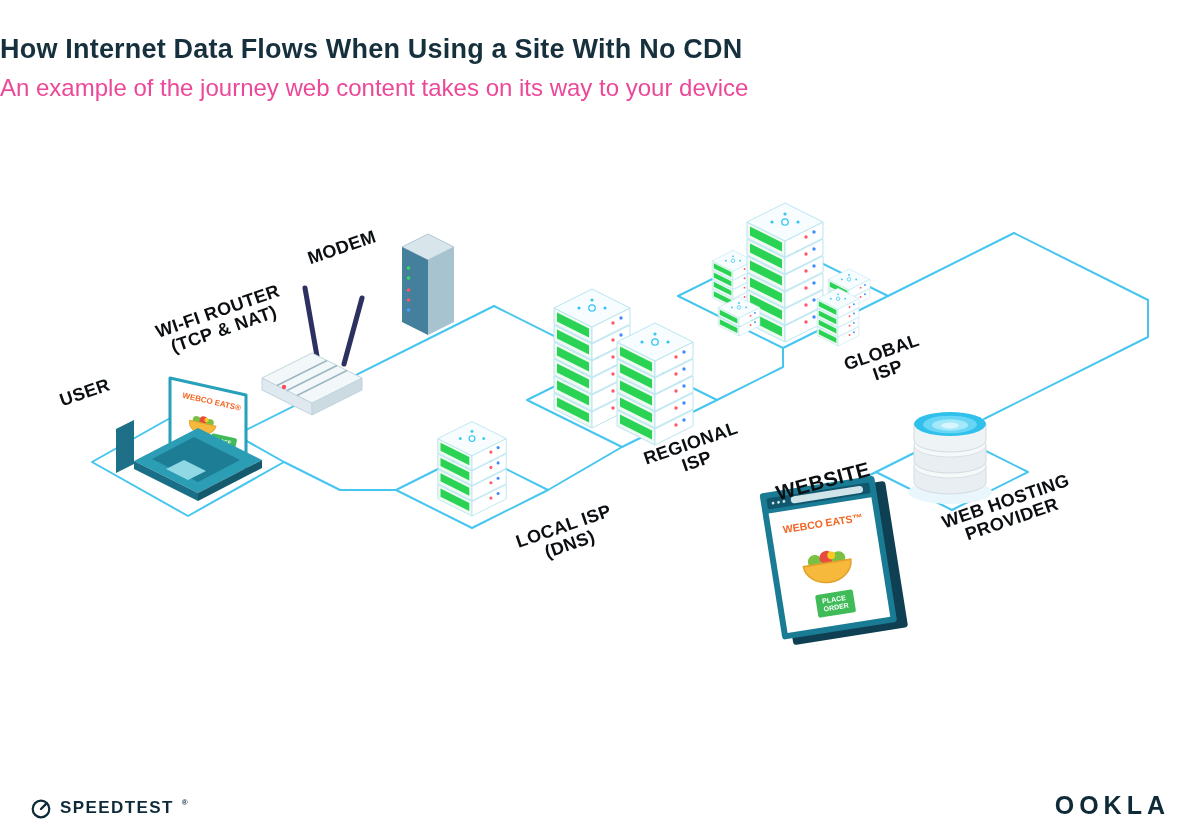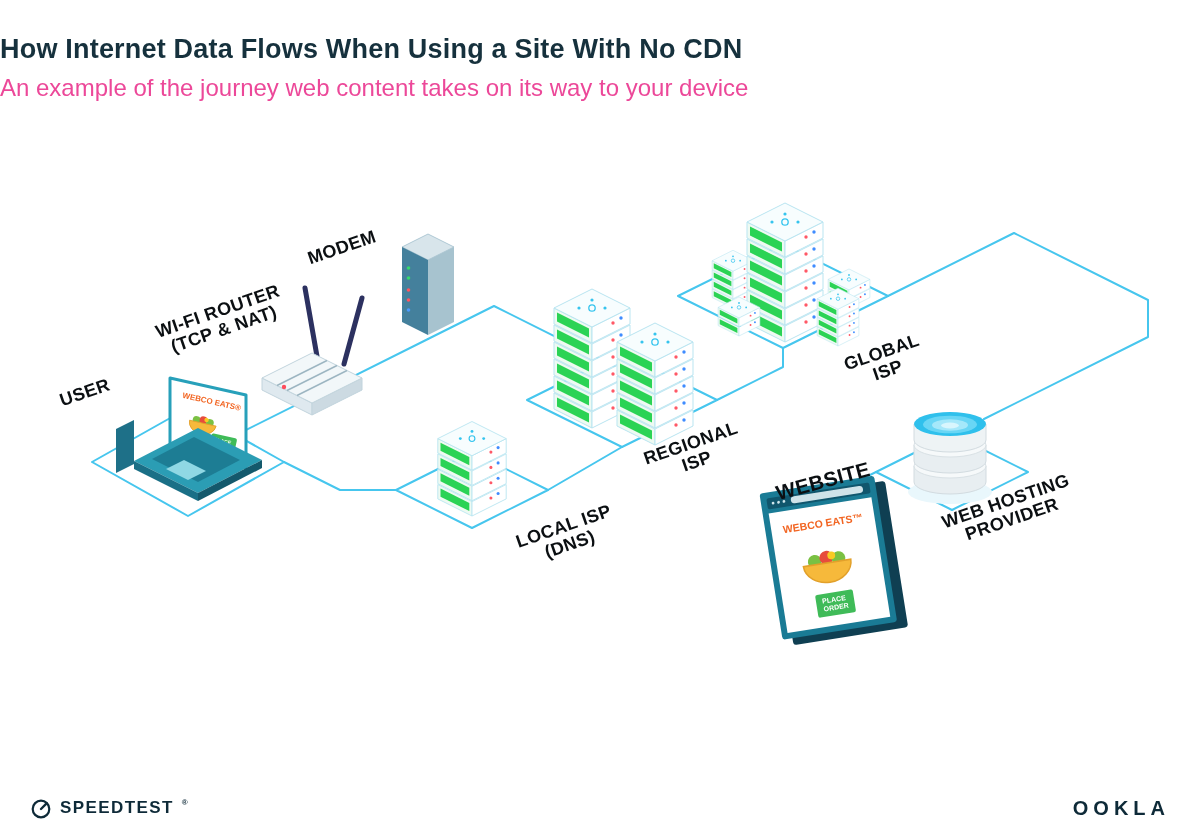--- a/index.html
+++ b/index.html
@@ -14,21 +14,21 @@
   svg text { font-family:"Liberation Sans", sans-serif; }
   .iso-label {
     position:absolute; z-index:2; color:#0b0f12; font-weight:bold; font-size:18px;
     line-height:1.08; text-align:center; letter-spacing:0.4px; white-space:nowrap;
     transform:translate(-50%,-50%) rotate(-19deg);
   }
   .iso-label.big { font-size:20.5px; transform:translate(-50%,-50%) rotate(-15deg); }
   .footer-left { position:absolute; left:30px; bottom:16px; display:flex; align-items:flex-start; gap:8px; z-index:3; }
   .speedtest-text { font-size:17px; font-weight:bold; letter-spacing:1.4px; color:#0e2a38; }
   .mark { font-size:8px; vertical-align:super; color:#0e2a38; font-weight:bold; }
-  .footer-right { position:absolute; right:30px; bottom:16px; z-index:3; font-size:20px; font-weight:bold; letter-spacing:5px; color:#0e2a38; }
+  .footer-right { position:absolute; right:30px; bottom:16px; z-index:3; font-size:25px; font-weight:bold; letter-spacing:5px; color:#0e2a38; }
 </style>
 </head>
 <body>
 
 <header>
   <h1 class="title">How Internet Data Flows When Using a Site With No CDN</h1>
   <p class="subtitle">An example of the journey web content takes on its way to your device</p>
 </header>
 
 <svg class="art" width="1200" height="836" viewBox="0 0 1200 836">

